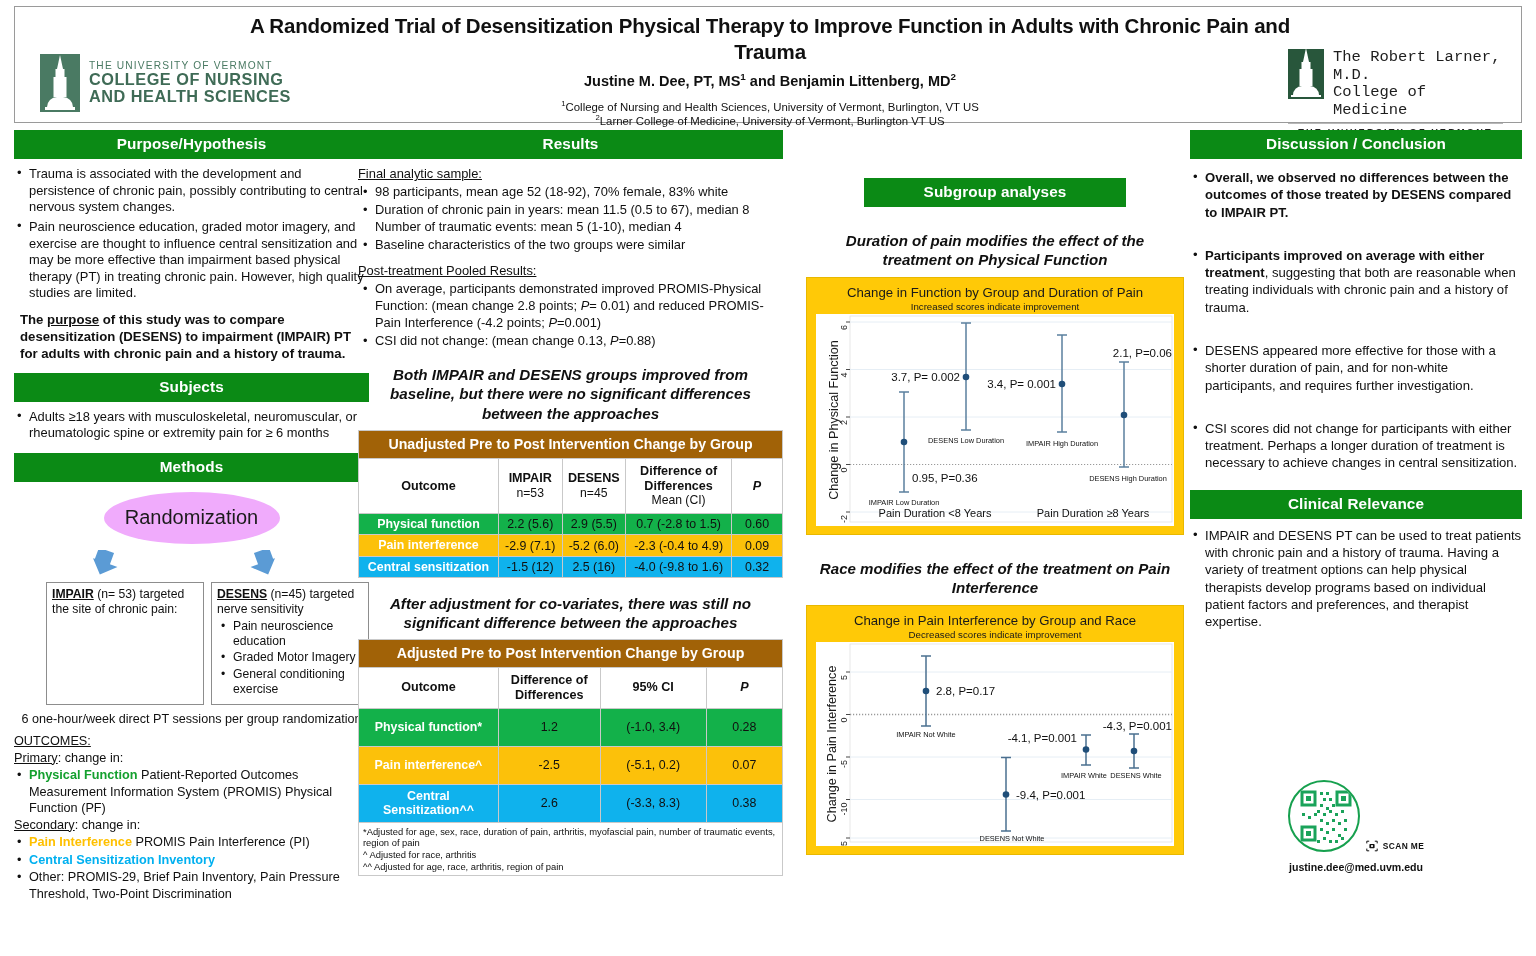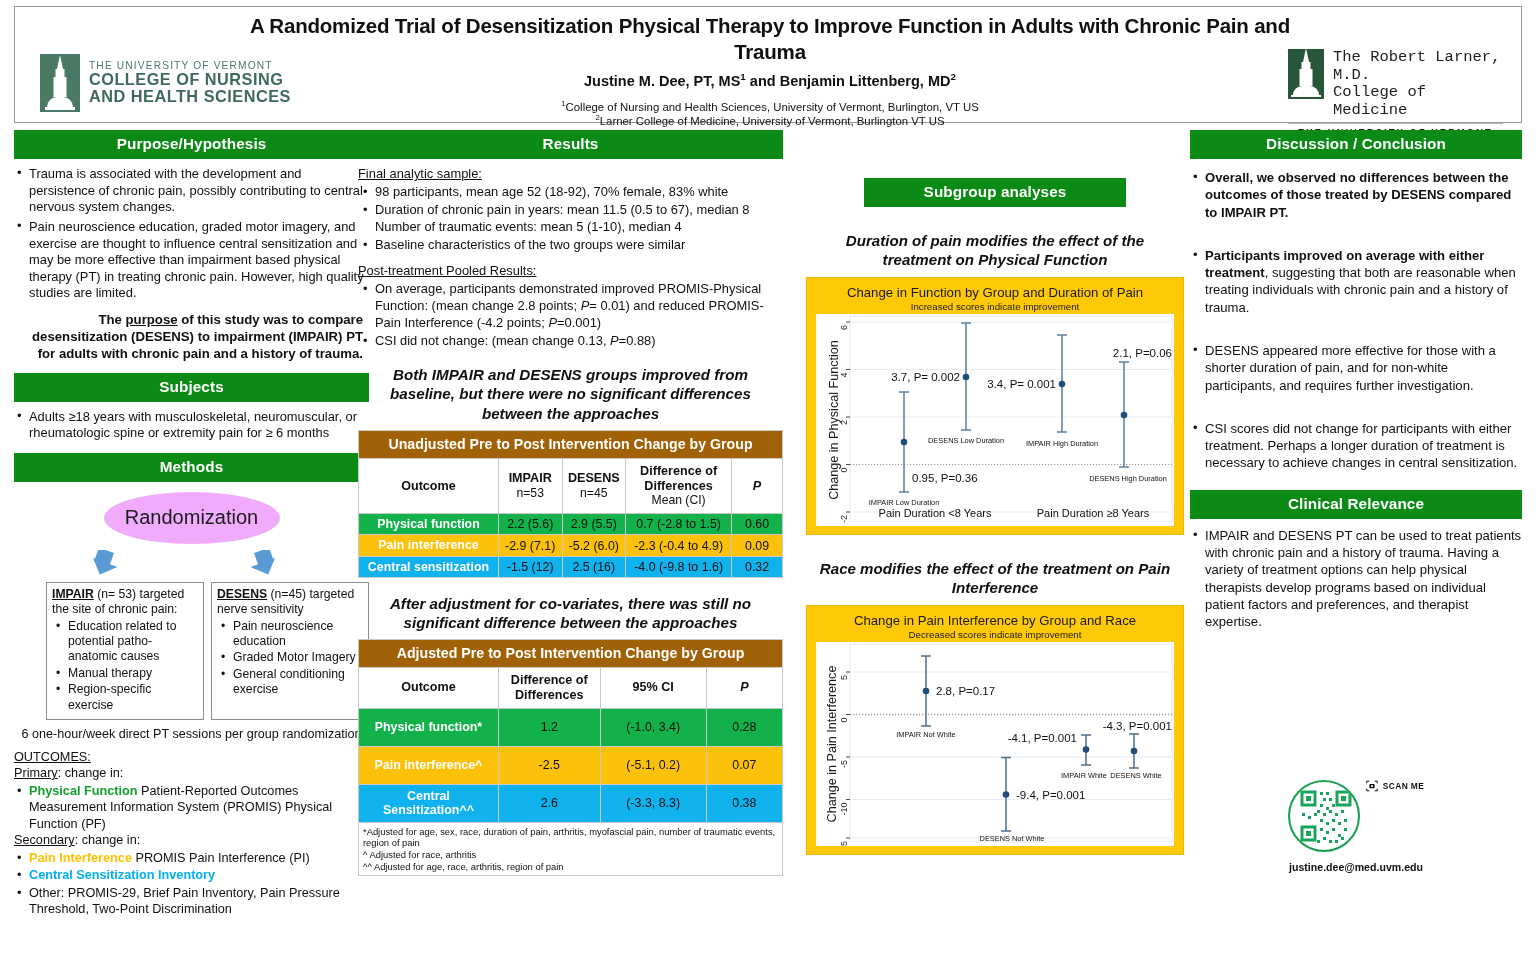--- a/index.html
+++ b/index.html
@@ -77,21 +77,21 @@
     position: relative; padding-left: 15px; margin-bottom: 3px;
     font-size: 12.9px; line-height: 1.29;
   }
   ul.b > li:before {
     content: "\2022"; position: absolute; left: 3px; top: -1px; font-size: 13px;
   }
   .u { text-decoration: underline; }
   .bold { font-weight: bold; }
 
   .stmt {
-    font-weight: bold; font-size: 13.2px; text-align: right;
+    font-weight: bold; font-size: 13.2px; text-align: left;
     line-height: 1.30; margin: 9px 6px 0 6px;
   }
 
   
   .rand-wrap { position: relative; height: 58px; margin-top: 10px; }
   .ellipse {
     position: absolute; left: 50%; transform: translateX(-50%);
     width: 176px; height: 52px; background: #f0abfc; border-radius: 50%;
     display: flex; align-items: center; justify-content: center;
     font-size: 20px; color: #1b1b1b;
@@ -167,21 +167,21 @@
 
   
   .disc ul { list-style: none; margin-top: 10px; }
   .disc li { position: relative; padding-left: 15px; font-size: 13.1px; line-height: 1.32; margin-bottom: 26px; }
   .disc li:before { content: "\2022"; position: absolute; left: 3px; top: -1px; }
   .crel ul { list-style: none; margin-top: 8px; }
   .crel li { position: relative; padding-left: 15px; font-size: 13.1px; line-height: 1.32; }
   .crel li:before { content: "\2022"; position: absolute; left: 3px; top: -1px; }
 
   .qr-area { position: absolute; left: 1190px; top: 780px; width: 332px; text-align: center; }
-  .qr-row { display: flex; align-items: flex-start; justify-content: center; gap: 6px; }
+  .qr-row { display: flex; align-items: flex-end; justify-content: center; gap: 6px; }
   .qr-circle {
     width: 72px; height: 72px; border-radius: 50%;
     border: 2px solid #16a04e; position: relative; overflow: hidden; background: #fff;
   }
   .scanme { display: flex; align-items: center; gap: 5px; font-size: 8.4px; font-weight: bold; letter-spacing: 0.4px; }
   .email { font-size: 10.6px; font-weight: bold; margin-top: 9px; }
 </style>
 </head>
 <body>
 
@@ -262,25 +262,20 @@
         <path d="M2 2 L18 2 L18 14 L26 14 L12 27 L0 14 L2 14 Z" fill="#5B9BD5" transform="rotate(20 17 14)"></path>
       </svg>
       <svg class="arrow right" viewBox="0 0 34 28">
         <path d="M16 2 L32 2 L32 14 L34 14 L22 27 L8 14 L16 14 Z" fill="#5B9BD5" transform="rotate(-20 17 14)"></path>
       </svg>
     </div>
 
     <div class="boxes">
       <div class="mbox">
         <span class="u bold">IMPAIR</span><span> (n= 53) targeted the site of chronic pain:</span>
-        <ul>
-          <li>Education related to potential patho-anatomic causes</li>
-          <li>Manual therapy</li>
-          <li>Region-specific exercise</li>
-        </ul>
       </div>
       <div class="mbox">
         <span class="u bold">DESENS</span><span> (n=45) targeted nerve sensitivity</span>
         <ul>
           <li>Pain neuroscience education</li>
           <li>Graded Motor Imagery</li>
           <li>General conditioning exercise</li>
         </ul>
       </div>
     </div>

